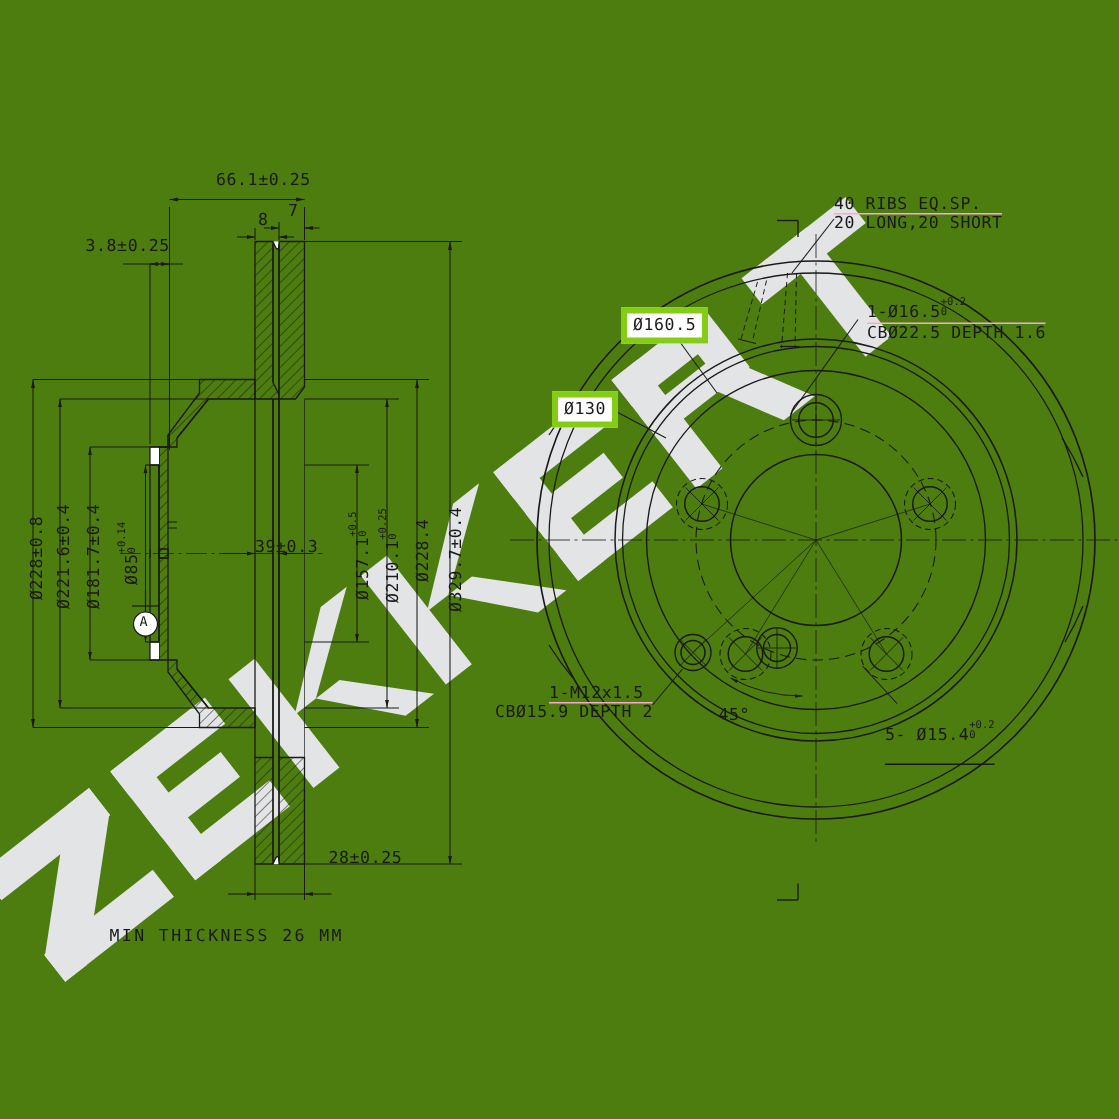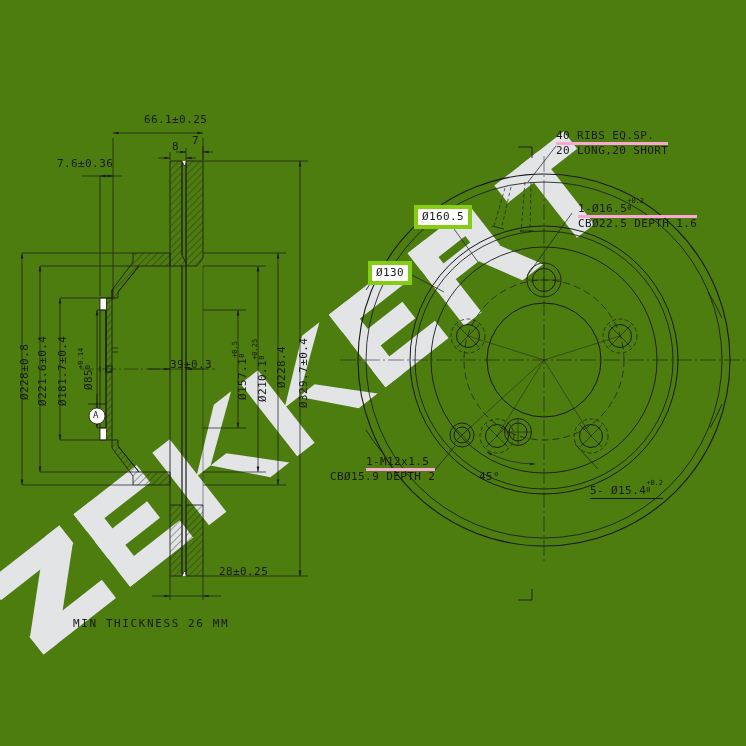--- a/index.html
+++ b/index.html
@@ -80,21 +80,21 @@
   }
   .note2 {
     position: absolute;
     font-family: "DejaVu Sans Mono", monospace;
     font-size: 11px;
     color: #1a1a1a;
     white-space: nowrap;
     letter-spacing: 0.4px;
     line-height: 1.12;
   }
-  .note2 .l1 { display: block; border-bottom: 3px solid #f9a8d4; padding-bottom: 0px;}
+  .note2 .l1 { display: block; border-bottom: 1px solid #f9a8d4; padding-bottom: 0px;}
   .plainline { display:block; }
   #min-thickness {
     position: absolute;
     left: 73px;
     top: 617px;
     font-family: "DejaVu Sans Mono", monospace;
     font-size: 11px;
     letter-spacing: 1.6px;
     color: #1a1a1a;
   }
@@ -416,21 +416,21 @@
           <line x1="518" y1="600" x2="532" y2="600"></line>
           <line x1="532" y1="589" x2="532" y2="600"></line>
         </g>
       </g>
 
     </g>
   </svg>
 
   <div class="dim" style="left:144px; top:113px;">66.1±0.25</div>
 
-  <div class="dim" style="left:57px; top:157px;">7.6±0.36</div>
+  <div class="dim" style="left:57px; top:157px;">3.8±0.25</div>
 
   <div class="dim" style="left:172px; top:140px;">8</div>
 
   <div class="dim" style="left:192px; top:134px;">7</div>
 
   <div class="dim" style="left:170px; top:334px;margin-top:24px;">39±0.3</div>
 
   <div class="dim" style="left:219px; top:565px;">28±0.25</div>
 
   <div class="dim vert" style="left:18px; top:400px;">
@@ -481,20 +481,20 @@
   <div class="note2" style="left:578px; top:200px;">
     <span class="l1"><span>1-Ø16.5</span><span class="tol"><span class="up">+0.2</span><span class="lo">0</span></span></span>
     <span class="plainline">CBØ22.5 DEPTH 1.6</span>
   </div>
 
   <div class="note2" style="left:330px; top:456px;">
     <span class="l1" style="margin-left:36px;">1-M12x1.5</span>
     <span class="plainline">CBØ15.9 DEPTH 2</span>
   </div>
 
-  <div class="dim" style="left:590px; top:482px; border-bottom:1px solid #1a1a1a; padding-bottom:1px;">
+  <div class="dim" style="left:590px; top:482px; border-bottom:1px solid #1a1a1a; padding-bottom:12px;">
     <span>5- Ø15.4</span><span class="tol"><span class="up">+0.2</span><span class="lo">0</span></span>
   </div>
 
   <div class="dim" style="left:479px; top:470px;">45°</div>
 
 
 </div>
 
 </body></html>

